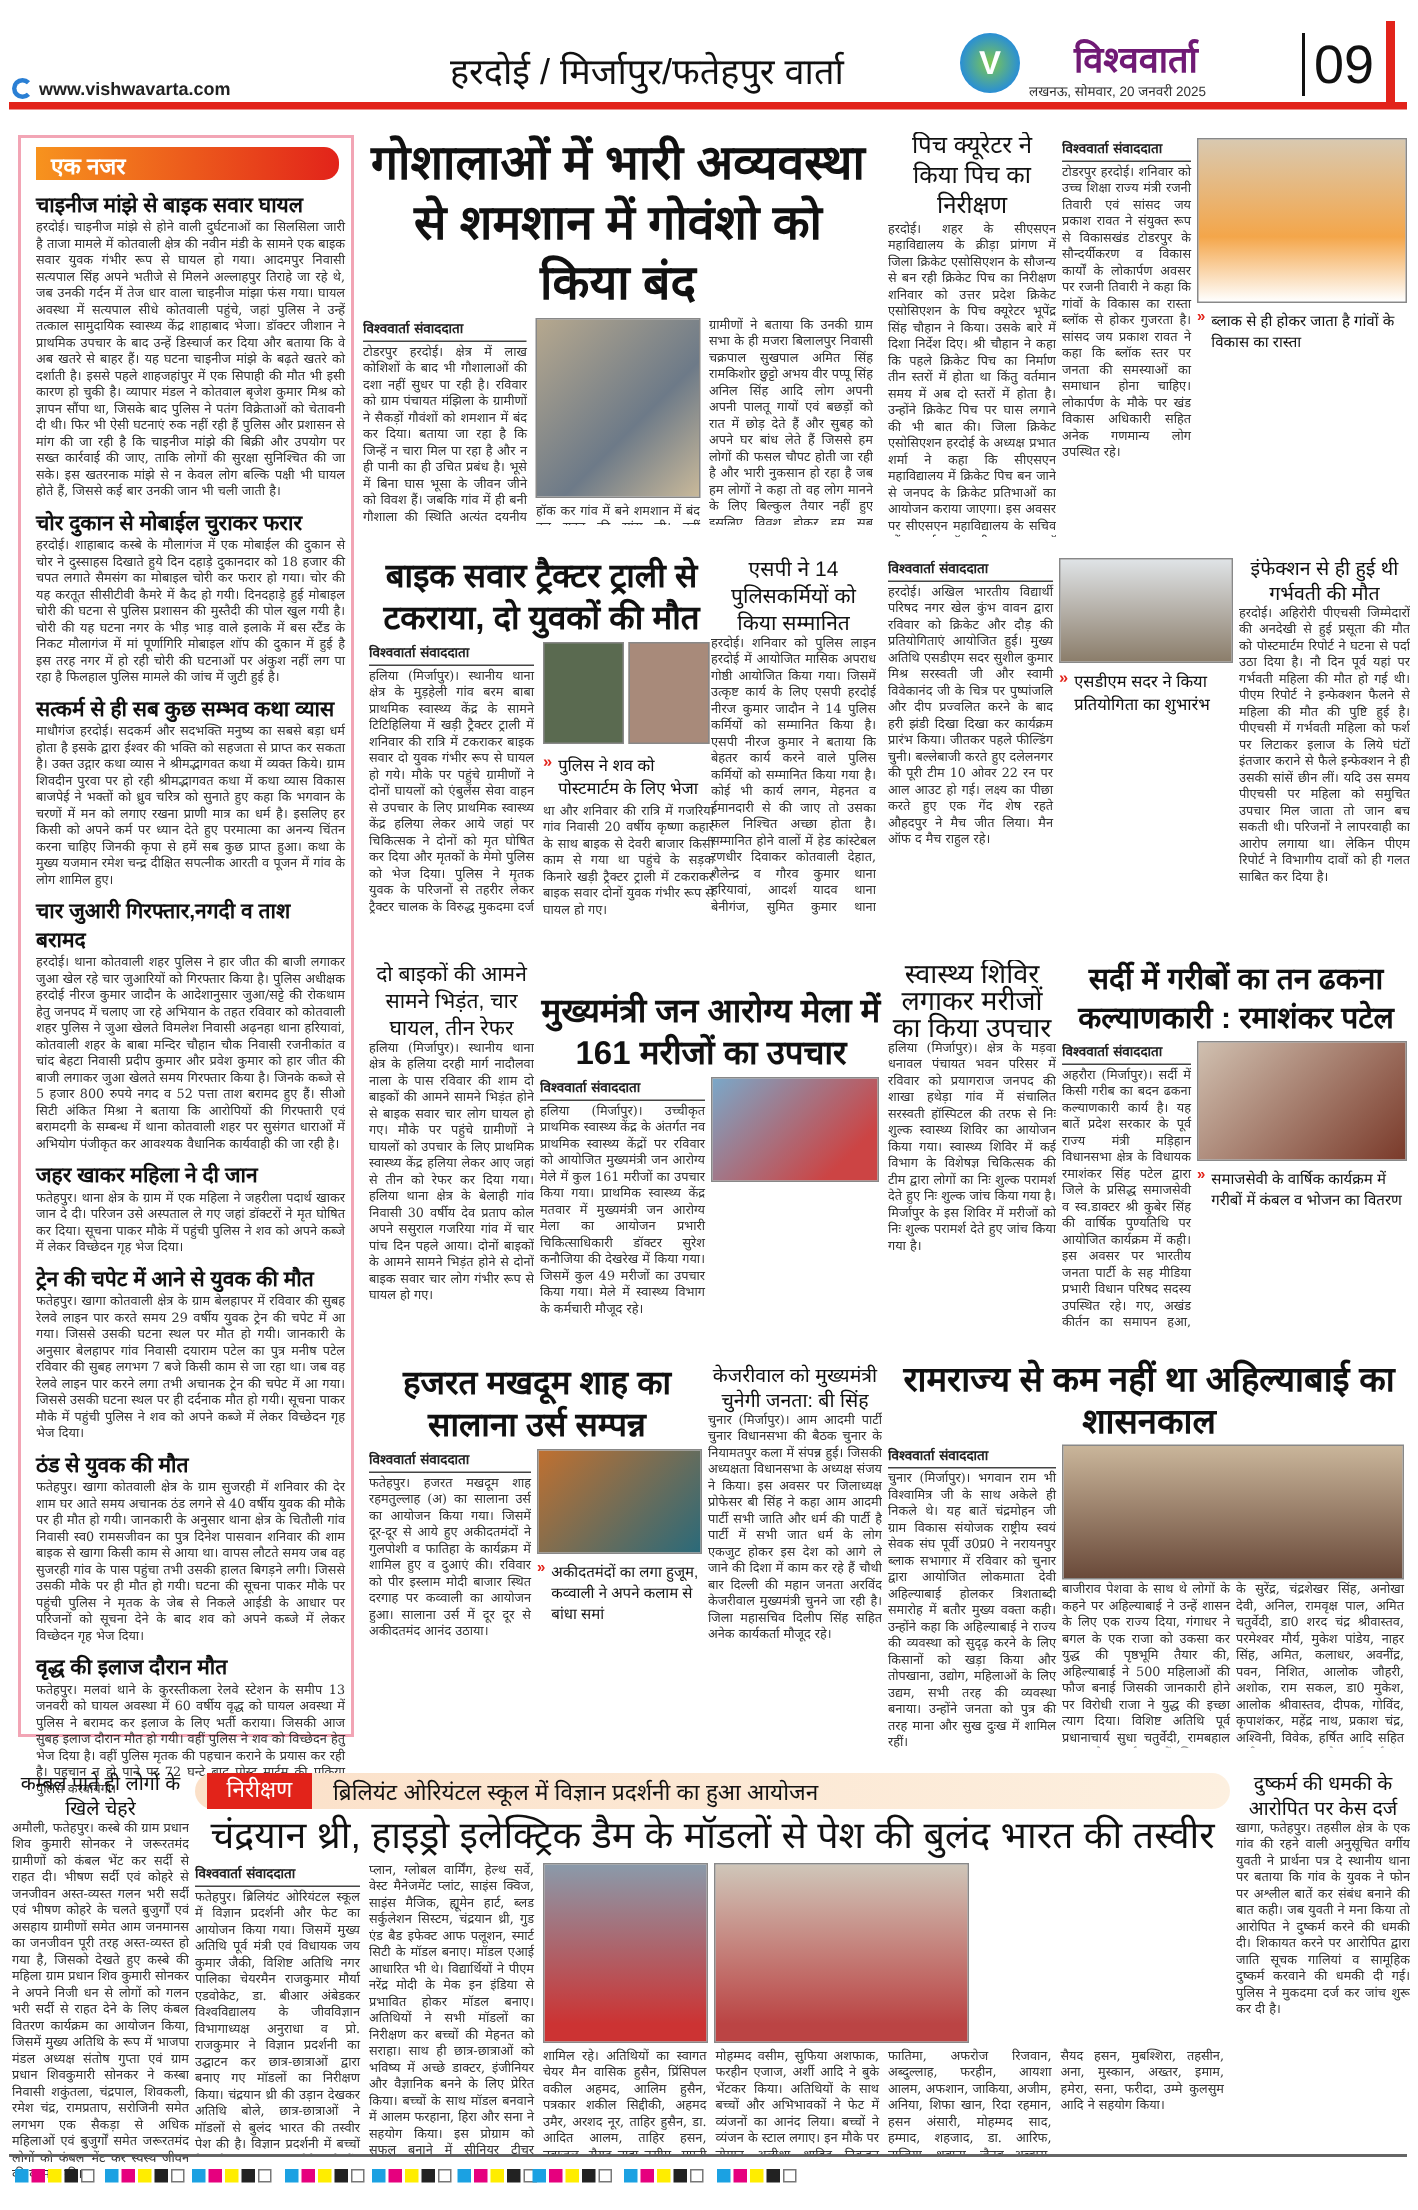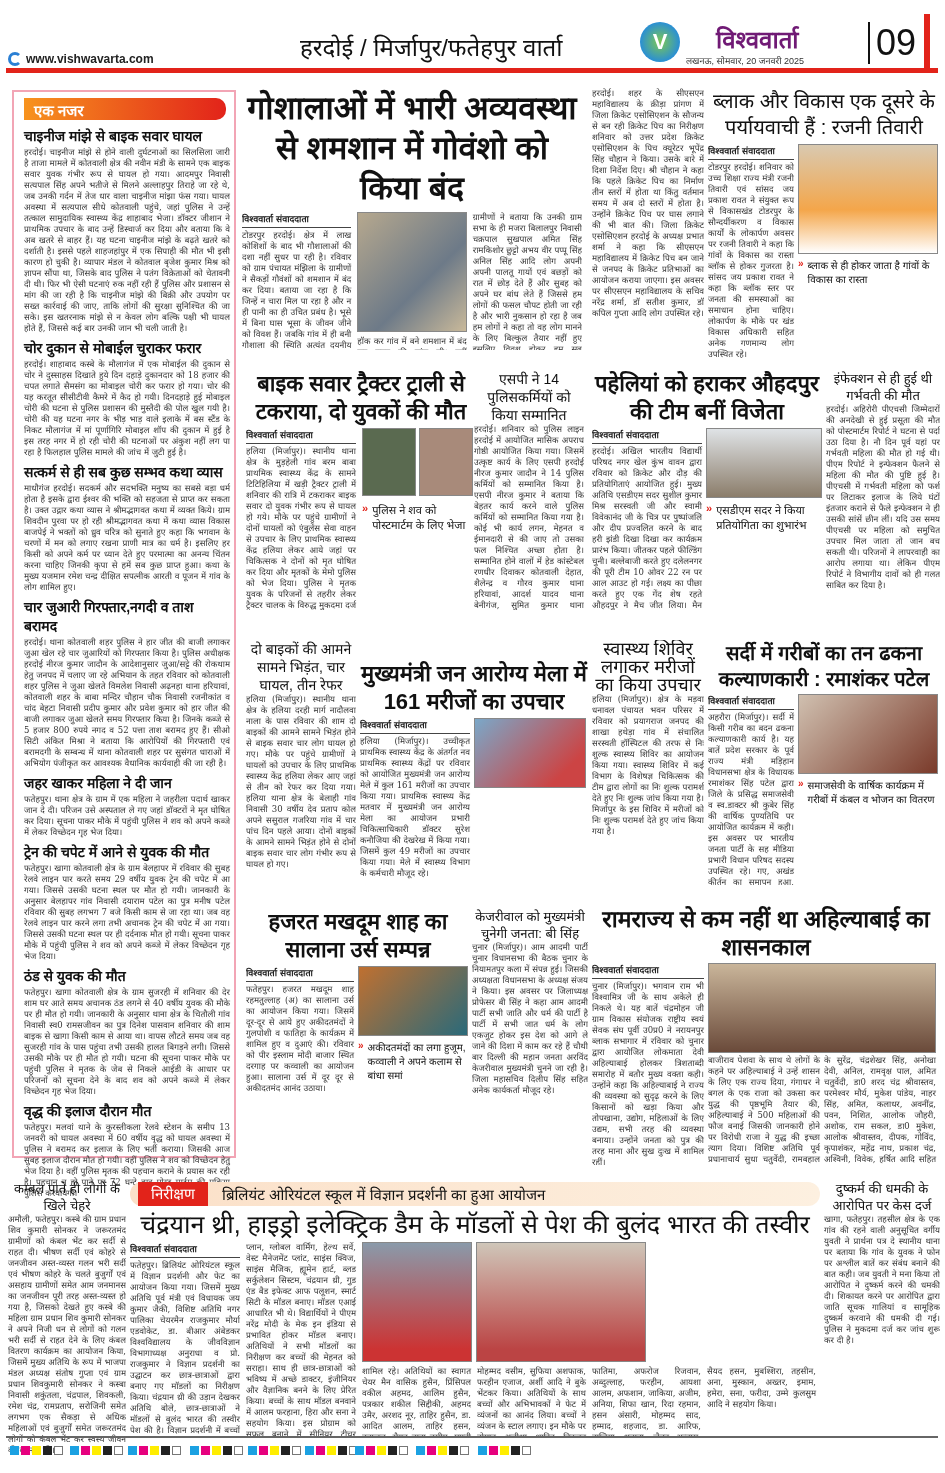--- a/index.html
+++ b/index.html
@@ -96,25 +96,25 @@
         <div class="photo" style="height:120px"></div>
         <div class="bt" style="margin-top:4px">हॉक कर गांव में बने शमशान में बंद कर राहत की सांस ली। वहीं शनिवार को ग्राम पंचायत शर्मा के लगभग दो दर्जन लोगों ने अपने-अपने खेतों में हो रहे नुकसान को लेकर एसडीएम को शिकायती पत्र दिया।</div>
       </div>
     <div style="width:110px">
         <div class="bt">ग्रामीणों ने बताया कि उनकी ग्राम सभा के ही मजरा बिलालपुर निवासी चक्रपाल सुखपाल अमित सिंह रामकिशोर छुट्टो अभय वीर पप्पू सिंह अनिल सिंह आदि लोग अपनी अपनी पालतू गायों एवं बछड़ों को रात में छोड़ देते हैं और सुबह को अपने घर बांध लेते हैं जिससे हम लोगों की फसल चौपट होती जा रही है और भारी नुकसान हो रहा है जब हम लोगों ने कहा तो वह लोग मानने के लिए बिल्कुल तैयार नहीं हुए इसलिए विवश होकर हम सब ग्रामवासी प्रार्थना पत्र दे रहे हैं कि उपरोक्त लोगों के विरुद्ध कठोरात्मक कार्रवाई की जाए इस दौरान विजय सिंह विनोद सिंह शिव कुमार सिंह प्रेम कुमार सिंह बलदेव चौरू सिंह यदुनाथ सिंह आदि दर्जनों की संख्या में ग्रामीण मौजूद रहे।</div>
       </div>
   </div>
 </div>
 
 <div class="abs" style="left:592px;top:88px;width:112px;height:270px;overflow:hidden">
+  <div class="hs">पिच क्यूरेटर ने किया पिच का निरीक्षण</div>
   <div class="bt">हरदोई। शहर के सीएसएन महाविद्यालय के क्रीड़ा प्रांगण में जिला क्रिकेट एसोसिएशन के सौजन्य से बन रही क्रिकेट पिच का निरीक्षण शनिवार को उत्तर प्रदेश क्रिकेट एसोसिएशन के पिच क्यूरेटर भूपेंद्र सिंह चौहान ने किया। उसके बारे में दिशा निर्देश दिए। श्री चौहान ने कहा कि पहले क्रिकेट पिच का निर्माण तीन स्तरों में होता था किंतु वर्तमान समय में अब दो स्तरों में होता है। उन्होंने क्रिकेट पिच पर घास लगाने की भी बात की। जिला क्रिकेट एसोसिएशन हरदोई के अध्यक्ष प्रभात शर्मा ने कहा कि सीएसएन महाविद्यालय में क्रिकेट पिच बन जाने से जनपद के क्रिकेट प्रतिभाओं का आयोजन कराया जाएगा। इस अवसर पर सीएसएन महाविद्यालय के सचिव नरेंद्र शर्मा, डॉ सतीश कुमार, डॉ कपिल गुप्ता आदि लोग उपस्थित रहे।</div>
 </div>
 
 <div class="abs" style="left:708px;top:88px;width:232px;height:270px;overflow:hidden">
-  <div class="hm" style="font-size:20px;line-height:26px;font-weight:normal">ब्लाक और विकास एक दूसरे के पर्यायवाची हैं : रजनी तिवारी</div>
   <div style="display:flex;gap:4px;margin-top:4px">
     <div style="width:86px">
         <div class="byline">विश्ववार्ता संवाददाता</div>
         <div class="bt">टोडरपुर हरदोई। शनिवार को उच्च शिक्षा राज्य मंत्री रजनी तिवारी एवं सांसद जय प्रकाश रावत ने संयुक्त रूप से विकासखंड टोडरपुर के सौन्दर्यीकरण व विकास कार्यों के लोकार्पण अवसर पर रजनी तिवारी ने कहा कि गांवों के विकास का रास्ता ब्लॉक से होकर गुजरता है। सांसद जय प्रकाश रावत ने कहा कि ब्लॉक स्तर पर जनता की समस्याओं का समाधान होना चाहिए। लोकार्पण के मौके पर खंड विकास अधिकारी सहित अनेक गणमान्य लोग उपस्थित रहे।</div>
       </div>
     <div style="width:140px">
         <div class="photo" style="height:110px;background:linear-gradient(180deg,#d9c9b0,#f4a64a 60%,#fff)"></div>
         <div class="cap" style="font-size:10px;margin-top:4px">
           <b>»</b>
           <span>ब्लाक से ही होकर जाता है गांवों के विकास का रास्ता</span>
@@ -132,31 +132,31 @@
       </div>
     <div style="width:114px">
       <div style="display:flex;gap:3px">
           <div class="photo" style="width:54px;height:68px;background:#5a6a50"></div>
           <div class="photo" style="width:54px;height:68px;background:#a88a7a"></div>
         </div>
       <div class="cap" style="margin-top:6px;font-size:11px">
           <b>»</b>
           <span>पुलिस ने शव को पोस्टमार्टम के लिए भेजा</span>
         </div>
+      <div class="bt" style="margin-top:4px">था और शनिवार की रात्रि में गजरिया गांव निवासी 20 वर्षीय कृष्णा कहार के साथ बाइक से देवरी बाजार किसी काम से गया था पहुंचे के सड़क किनारे खड़ी ट्रैक्टर ट्राली में टकराकर बाइक सवार दोनों युवक गंभीर रूप से घायल हो गए।</div>
     </div>
   </div>
 </div>
 
 <div class="abs" style="left:474px;top:370px;width:110px;height:240px;overflow:hidden">
   <div class="hs" style="font-size:14px;line-height:18px">एसपी ने 14 पुलिसकर्मियों को किया सम्मानित</div>
   <div class="bt">हरदोई। शनिवार को पुलिस लाइन हरदोई में आयोजित मासिक अपराध गोष्ठी आयोजित किया गया। जिसमें उत्कृष्ट कार्य के लिए एसपी हरदोई नीरज कुमार जादौन ने 14 पुलिस कर्मियों को सम्मानित किया है। एसपी नीरज कुमार ने बताया कि बेहतर कार्य करने वाले पुलिस कर्मियों को सम्मानित किया गया है। कोई भी कार्य लगन, मेहनत व ईमानदारी से की जाए तो उसका फल निश्चित अच्छा होता है। सम्मानित होने वालों में हेड कांस्टेबल रणधीर दिवाकर कोतवाली देहात, शैलेन्द्र व गौरव कुमार थाना हरियावां, आदर्श यादव थाना बेनीगंज, सुमित कुमार थाना कोतवाली, सत्येन्द्र प्रताप थाना लोनार शामिल रहे।</div>
 </div>
 
 <div class="abs" style="left:592px;top:370px;width:230px;height:240px;overflow:hidden">
-  <div class="hm">पहेलियां को हराकर औहदपुर की टीम बनीं विजेता</div>
   <div style="display:flex;gap:4px;margin-top:2px">
     <div style="width:110px">
         <div class="byline">विश्ववार्ता संवाददाता</div>
         <div class="bt">हरदोई। अखिल भारतीय विद्यार्थी परिषद नगर खेल कुंभ वावन द्वारा रविवार को क्रिकेट और दौड़ की प्रतियोगिताएं आयोजित हुई। मुख्य अतिथि एसडीएम सदर सुशील कुमार मिश्र सरस्वती जी और स्वामी विवेकानंद जी के चित्र पर पुष्पांजलि और दीप प्रज्वलित करने के बाद हरी झंडी दिखा दिखा कर कार्यक्रम प्रारंभ किया। जीतकर पहले फील्डिंग चुनी। बल्लेबाजी करते हुए दलेलनगर की पूरी टीम 10 ओवर 22 रन पर आल आउट हो गई। लक्ष्य का पीछा करते हुए एक गेंद शेष रहते औहदपुर ने मैच जीत लिया। मैन ऑफ द मैच राहुल रहे।</div>
       </div>
     <div style="width:116px">
         <div class="photo" style="height:70px;background:linear-gradient(180deg,#dfe3e6,#8b7d6a)"></div>
         <div class="cap" style="margin-top:4px;font-size:11px">
           <b>»</b>
           <span>एसडीएम सदर ने किया प्रतियोगिता का शुभारंभ</span>

